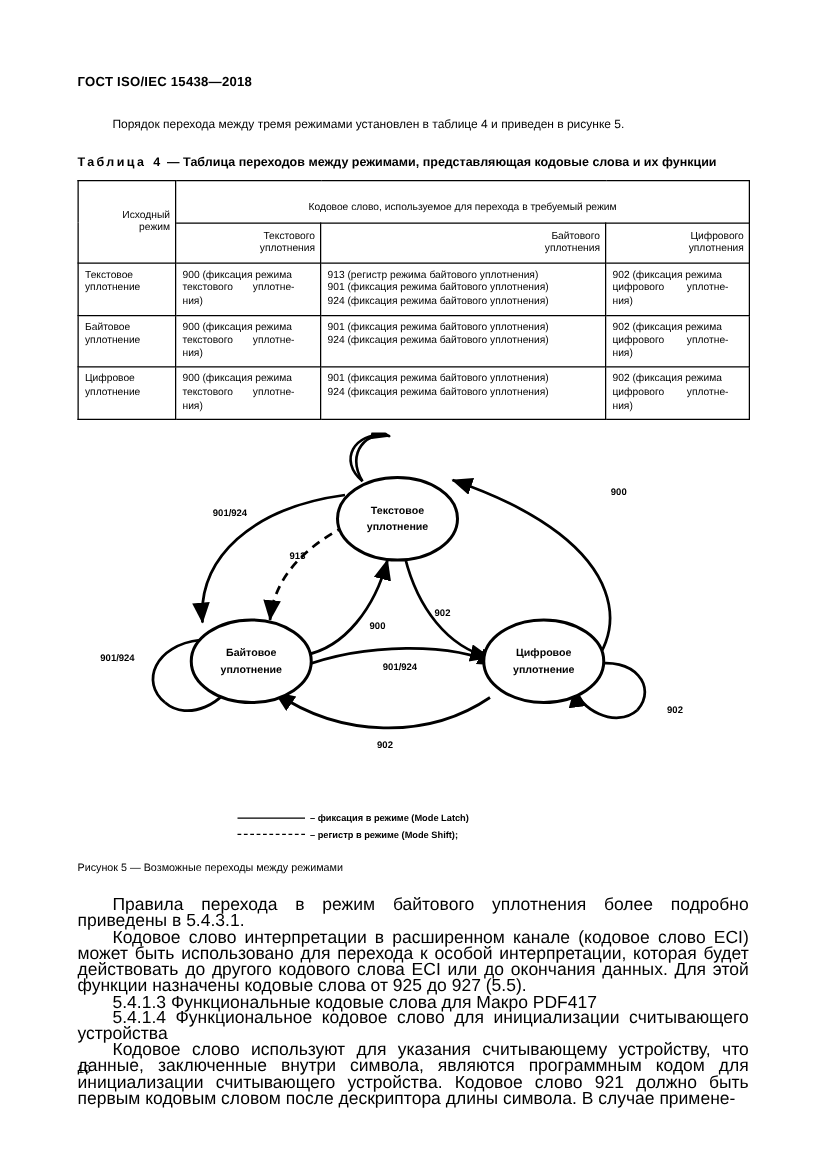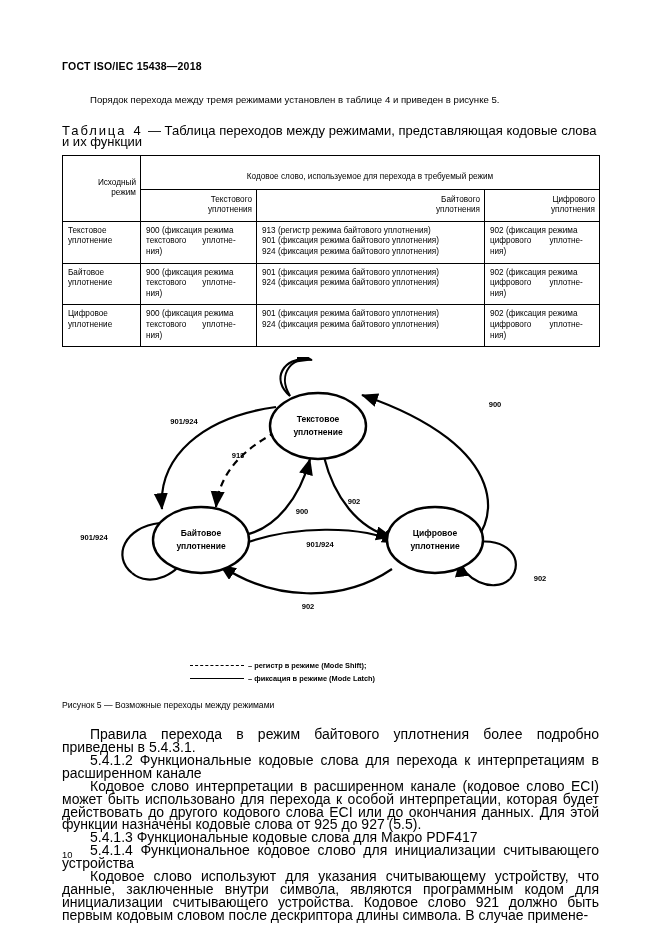--- a/index.html
+++ b/index.html
@@ -36,23 +36,24 @@
     line-height: 13px;
   }
   .intro-para {
     font-size: 9.6px;
     line-height: 13px;
     margin-top: 20px;
     text-indent: 28px;
     text-align: justify;
   }
   .table-caption {
-    font-size: 13px;
+    font-size: 10px;
     margin-top: 19px;
     line-height: 11px;
+    font-weight: bold;
   }
   .table-caption .tcap-word {
     letter-spacing: 1.9px;
   }
   table.modes {
     border-collapse: collapse;
     width: 537px;
     margin-top: 8px;
     table-layout: fixed;
   }
@@ -307,34 +308,33 @@
         <text x="433" y="50" text-anchor="middle" font-family="Liberation Sans, sans-serif" font-size="7.6" font-weight="bold">900</text>
         <text x="32" y="183" text-anchor="middle" font-family="Liberation Sans, sans-serif" font-size="7.6" font-weight="bold">901/924</text>
         <text x="258" y="190" text-anchor="middle" font-family="Liberation Sans, sans-serif" font-size="7.6" font-weight="bold">901/924</text>
         <text x="478" y="224" text-anchor="middle" font-family="Liberation Sans, sans-serif" font-size="7.6" font-weight="bold">902</text>
         <text x="246" y="252" text-anchor="middle" font-family="Liberation Sans, sans-serif" font-size="7.6" font-weight="bold">902</text>
       </svg>
     </div>
 
     <div class="legend">
       <div class="row">
+        <span class="solid-sample"></span>
+        <span>– фиксация в режиме (Mode Latch)</span>
+      </div>
+      <div class="row">
         <span class="dash-sample"></span>
         <span>– регистр в режиме (Mode Shift);</span>
       </div>
-      <div class="row">
-        <span class="solid-sample"></span>
-        <span>– фиксация в режиме (Mode Latch)</span>
-      </div>
     </div>
 
     <div class="fig-caption">Рисунок 5 — Возможные переходы между режимами</div>
 
     <div class="body-block">
       <p>Правила перехода в режим байтового уплотнения более подробно приведены в 5.4.3.1.</p>
-      <p>5.4.1.2 Функциональные кодовые слова для перехода к интерпретациям в расширенном канале</p>
       <p>Кодовое слово интерпретации в расширенном канале (кодовое слово ECI) может быть использовано для перехода к особой интерпретации, которая будет действовать до другого кодового слова ECI или до окончания данных. Для этой функции назначены кодовые слова от 925 до 927 (5.5).</p>
       <p>5.4.1.3 Функциональные кодовые слова для Макро PDF417</p>
       <p>5.4.1.4 Функциональное кодовое слово для инициализации считывающего устройства</p>
       <p>Кодовое слово используют для указания считывающему устройству, что данные, заключенные внутри символа, являются программным кодом для инициализации считывающего устройства. Кодовое слово 921 должно быть первым кодовым словом после дескриптора длины символа. В случае примене-</p>
     </div>
 
   </div>
 
   <div class="page-number">10</div>
 

